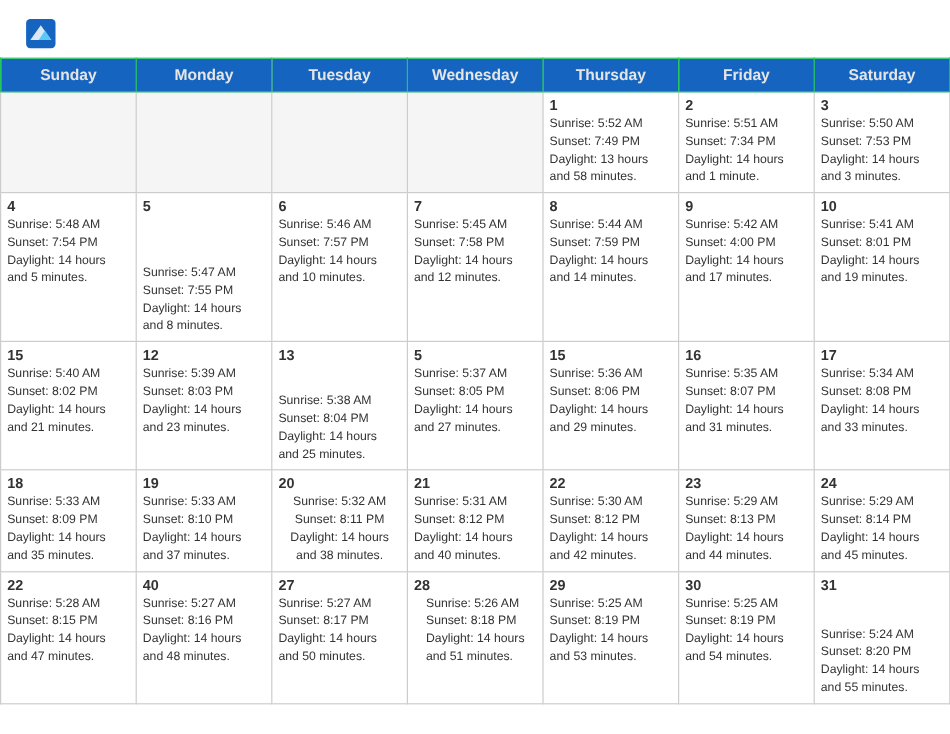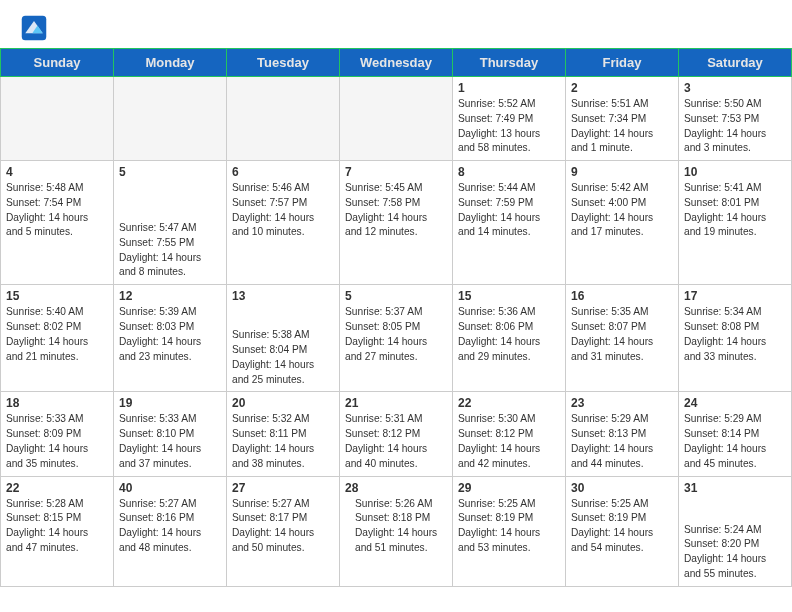--- a/index.html
+++ b/index.html
@@ -265,21 +265,21 @@
         </td>
         <td>
           <span class="day-number">19</span>
           <div class="day-info" style="white-space: pre-line;">Sunrise: 5:33 AM
 Sunset: 8:10 PM
 Daylight: 14 hours
 and 37 minutes.</div>
         </td>
         <td>
           <span class="day-number">20</span>
-          <div class="day-info" style="white-space: pre-line;">Sunrise: 5:32 AM
+          <div class="day-info" style="white-space: pre-line; text-align: center;">Sunrise: 5:32 AM
 Sunset: 8:11 PM
 Daylight: 14 hours
 and 38 minutes.</div>
         </td>
         <td>
           <span class="day-number">21</span>
           <div class="day-info" style="white-space: pre-line;">Sunrise: 5:31 AM
 Sunset: 8:12 PM
 Daylight: 14 hours
 and 40 minutes.</div>

